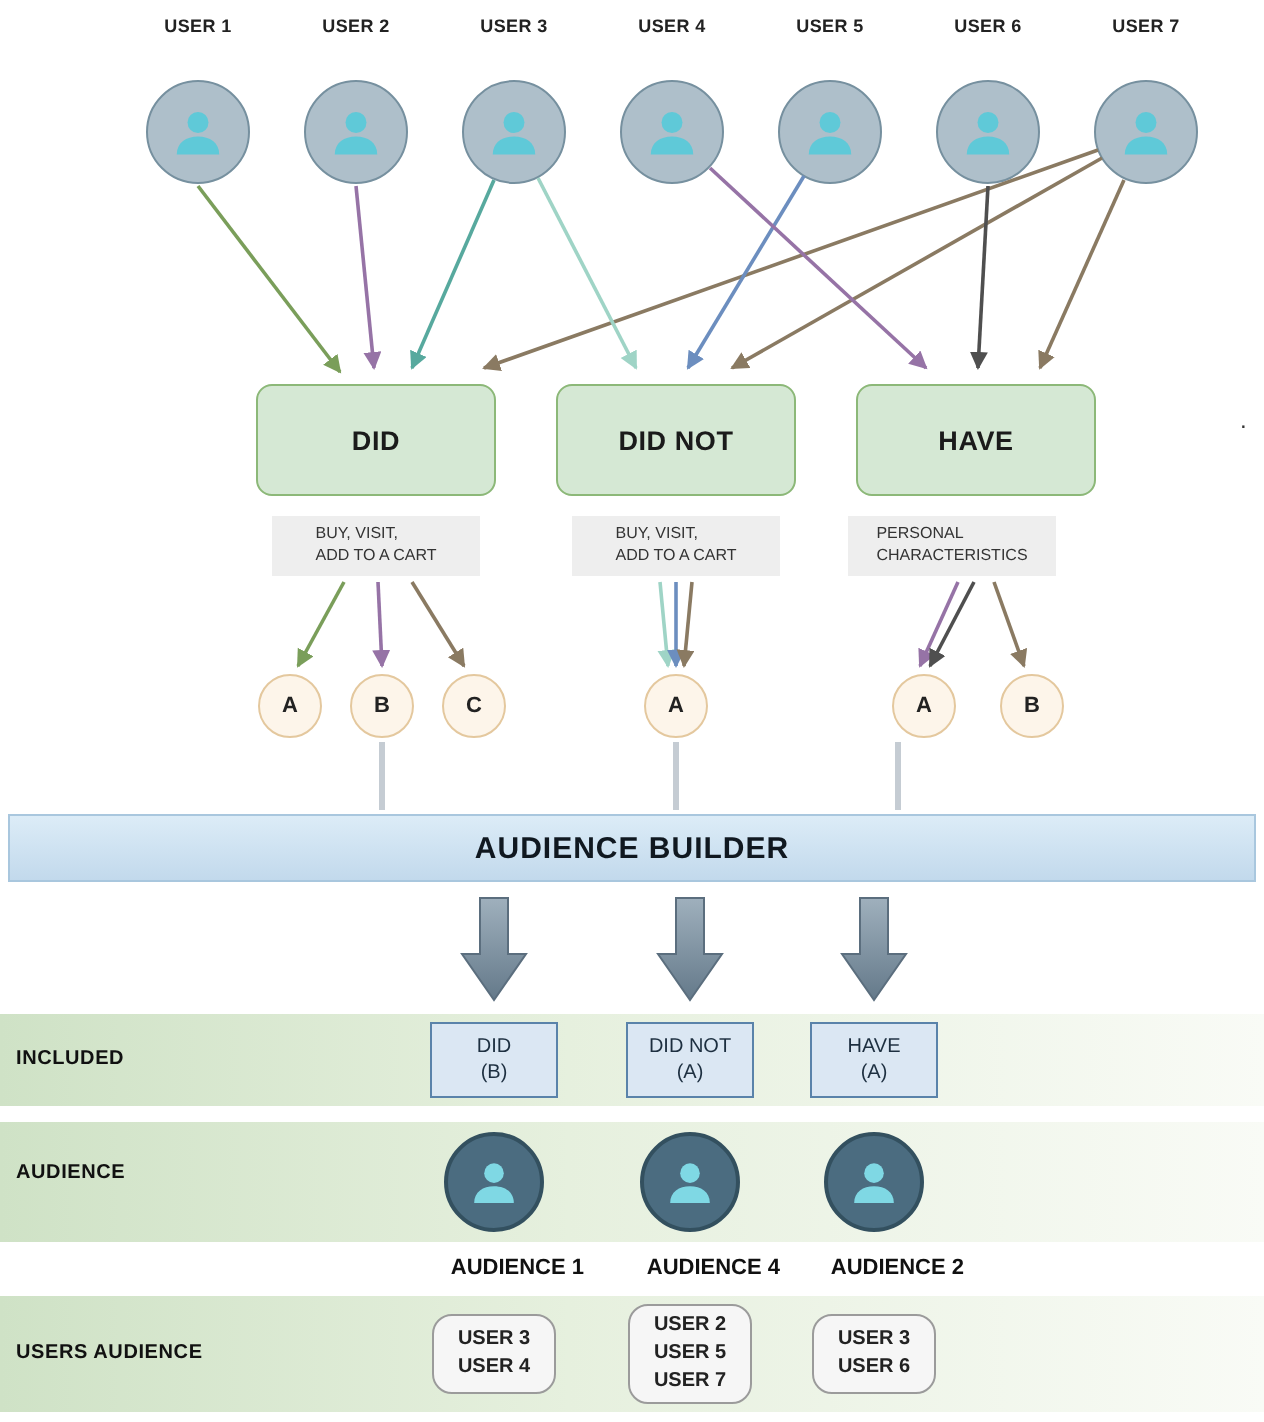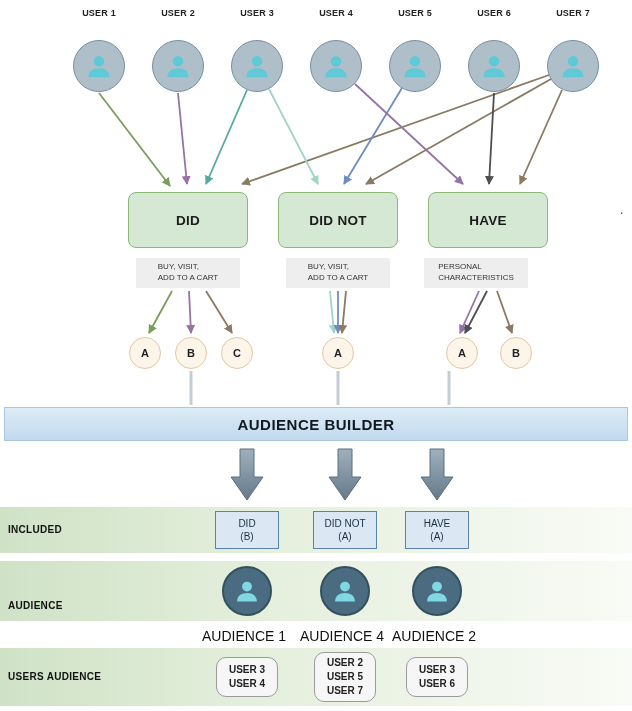--- a/index.html
+++ b/index.html
@@ -44,22 +44,22 @@
   .row-label { position:absolute; left:8px; font-size:10px; font-weight:bold; color:#111;
                letter-spacing:.3px; z-index:3; }
 
   .cond-box { position:absolute; top:511px; width:64px; height:38px; background:#dbe7f3;
               border:1.5px solid #5a83aa; display:flex; align-items:center; justify-content:center;
               text-align:center; font-size:10px; color:#1d2f40; white-space:pre-line; line-height:1.3; z-index:3; }
 
   .aud-circle { position:absolute; top:566px; width:50px; height:50px; border-radius:50%;
                 background:#4b6c80; border:2px solid #33505f;
                 display:flex; align-items:center; justify-content:center; z-index:3; }
-  .aud-label { position:absolute; top:628px; width:90px; text-align:left;
-               font-size:14px; font-weight:normal; color:#111; z-index:3; }
+  .aud-label { position:absolute; top:628px; width:90px; text-align:right;
+               font-size:11px; font-weight:bold; color:#111; z-index:3; }
 
   .user-box { position:absolute; width:62px; background:#f6f6f6; border:1px solid #9b9b9b;
               border-radius:10px; display:flex; align-items:center; justify-content:center;
               text-align:center; font-size:10px; font-weight:bold; color:#222;
               white-space:pre-line; line-height:1.4; z-index:3; }
 
   .stray-dot { position:absolute; left:620px; top:203px; font-size:12px; color:#333; z-index:2; }
 </style>
 </head>
 <body>
@@ -217,21 +217,21 @@
 
   <div class="stray-dot">.</div>
 
   <div class="banner">AUDIENCE BUILDER</div>
 
   <div class="band band-condition"></div>
   <div class="band band-audience"></div>
   <div class="band band-users"></div>
 
   <div class="row-label" style="top:524px">INCLUDED</div>
-  <div class="row-label" style="top:600px">AUDIENCE</div>
+  <div class="row-label" style="top:581px">AUDIENCE</div>
   <div class="row-label" style="top:671px">USERS AUDIENCE</div>
 
   <div class="cond-box" style="left:215px">DID
 (B)</div>
   <div class="cond-box" style="left:313px">DID NOT
 (A)</div>
   <div class="cond-box" style="left:405px">HAVE
 (A)</div>
 
   <div class="aud-circle" style="left:222px">

